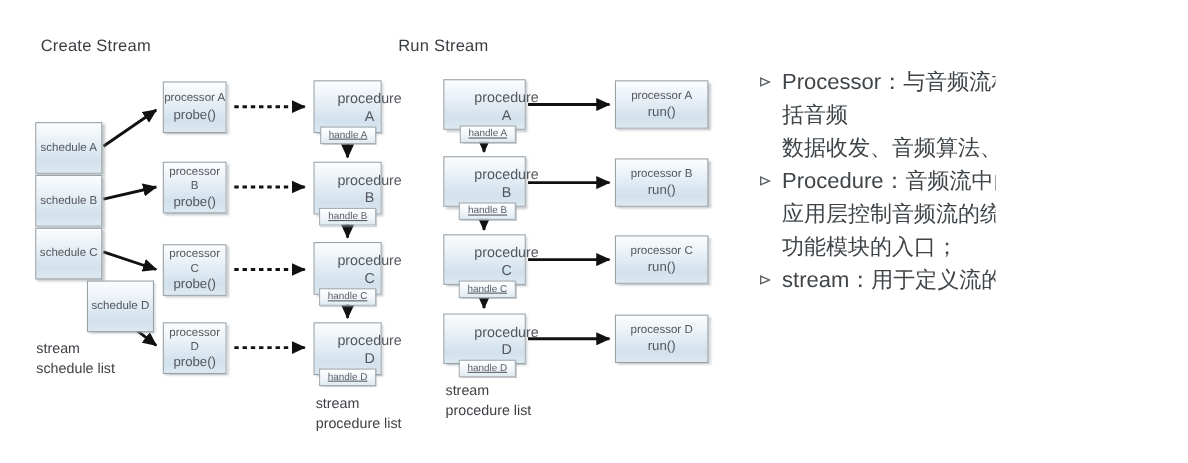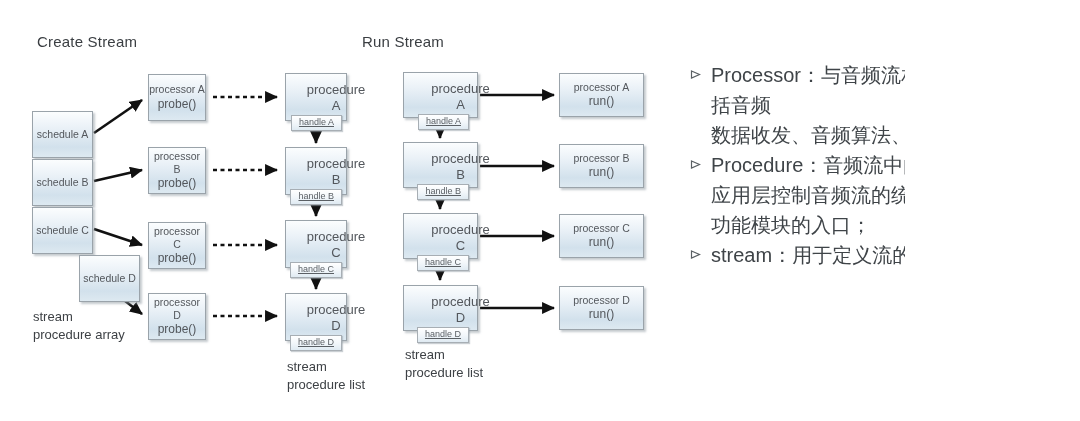--- a/index.html
+++ b/index.html
@@ -94,21 +94,21 @@
     </div>
   <div class="node" style="left:32px; top:207px; width:61px; height:47px;">
       <span>schedule C</span>
     </div>
   <div class="node" style="left:32px; top:255px; width:61px; height:47px;margin-left:47px;">
       <span>schedule D</span>
     </div>
 
   <div class="caption" style="left:33px; top:308px;">
     <span>stream</span>
-    <span>procedure array</span>
+    <span>schedule list</span>
   </div>
 
   <div class="node" style="left:148px; top:74px; width:58px; height:47px;">
     <span>processor A</span>
     <span class="m">probe()</span>
   </div>
   <div class="node" style="left:148px; top:147px; width:58px; height:47px;">
     <span>processor B</span>
     <span class="m">probe()</span>
   </div>

